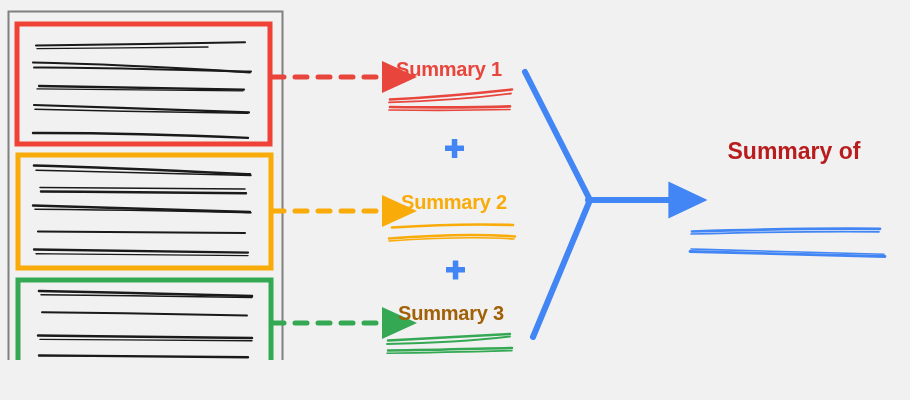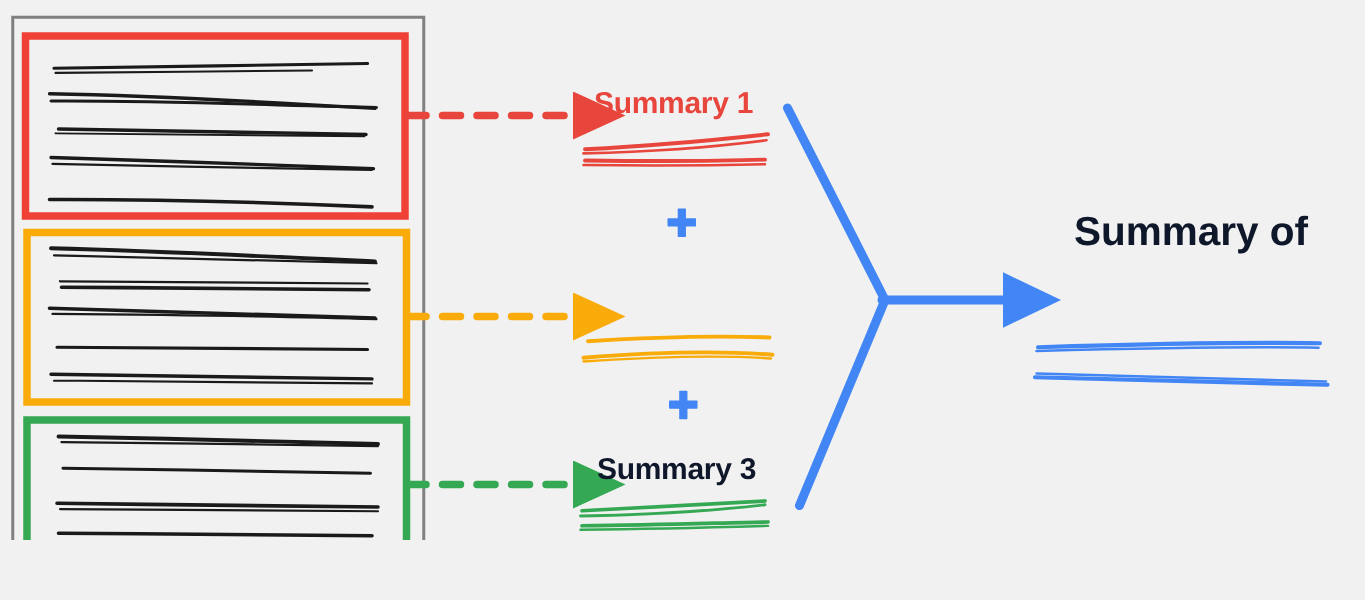--- a/index.html
+++ b/index.html
@@ -28,26 +28,26 @@
     line-height: 1;
     user-select: none;
   }
   .sum-label {
     font-size: 20px;
     font-weight: 600;
     letter-spacing: -0.2px;
   }
   .sum1 { left: 396px; top: 59px; color: #E8453C; }
   .sum2 { left: 401px; top: 192px; color: #F9AB09; }
-  .sum3 { left: 398px; top: 303px; color: #0f172a; }
+  .sum3 { left: 398px; top: 303px; color: #a16207; }
   .final-title {
     left: 704px;
     top: 137px;
-    color: #0f172a;
-    font-size: 27px;
+    color: #b91c1c;
+    font-size: 23px;
     font-weight: 600;
     text-align: center;
     width: 180px;
     line-height: 1.28;
     white-space: normal;
   }
 </style>
 </head>
 <body>
 
@@ -154,20 +154,21 @@
       <rect x="451.8" y="139" width="5.5" height="19" rx="0.5"></rect>
     </g>
     <g fill="#4285F4">
       <rect x="446" y="267" width="19" height="5.5" rx="0.5"></rect>
       <rect x="452.8" y="260.5" width="5.5" height="19" rx="0.5"></rect>
     </g>
   </svg>
 
   <div class="lbl sum-label sum1">Summary 1</div>
 
+  <div class="lbl sum-label sum2">Summary 2</div>
 
   <div class="lbl sum-label sum3">Summary 3</div>
 
   <div class="lbl final-title">
     <div>Summary of</div>
   </div>
 
 </div>
 
 </body></html>

